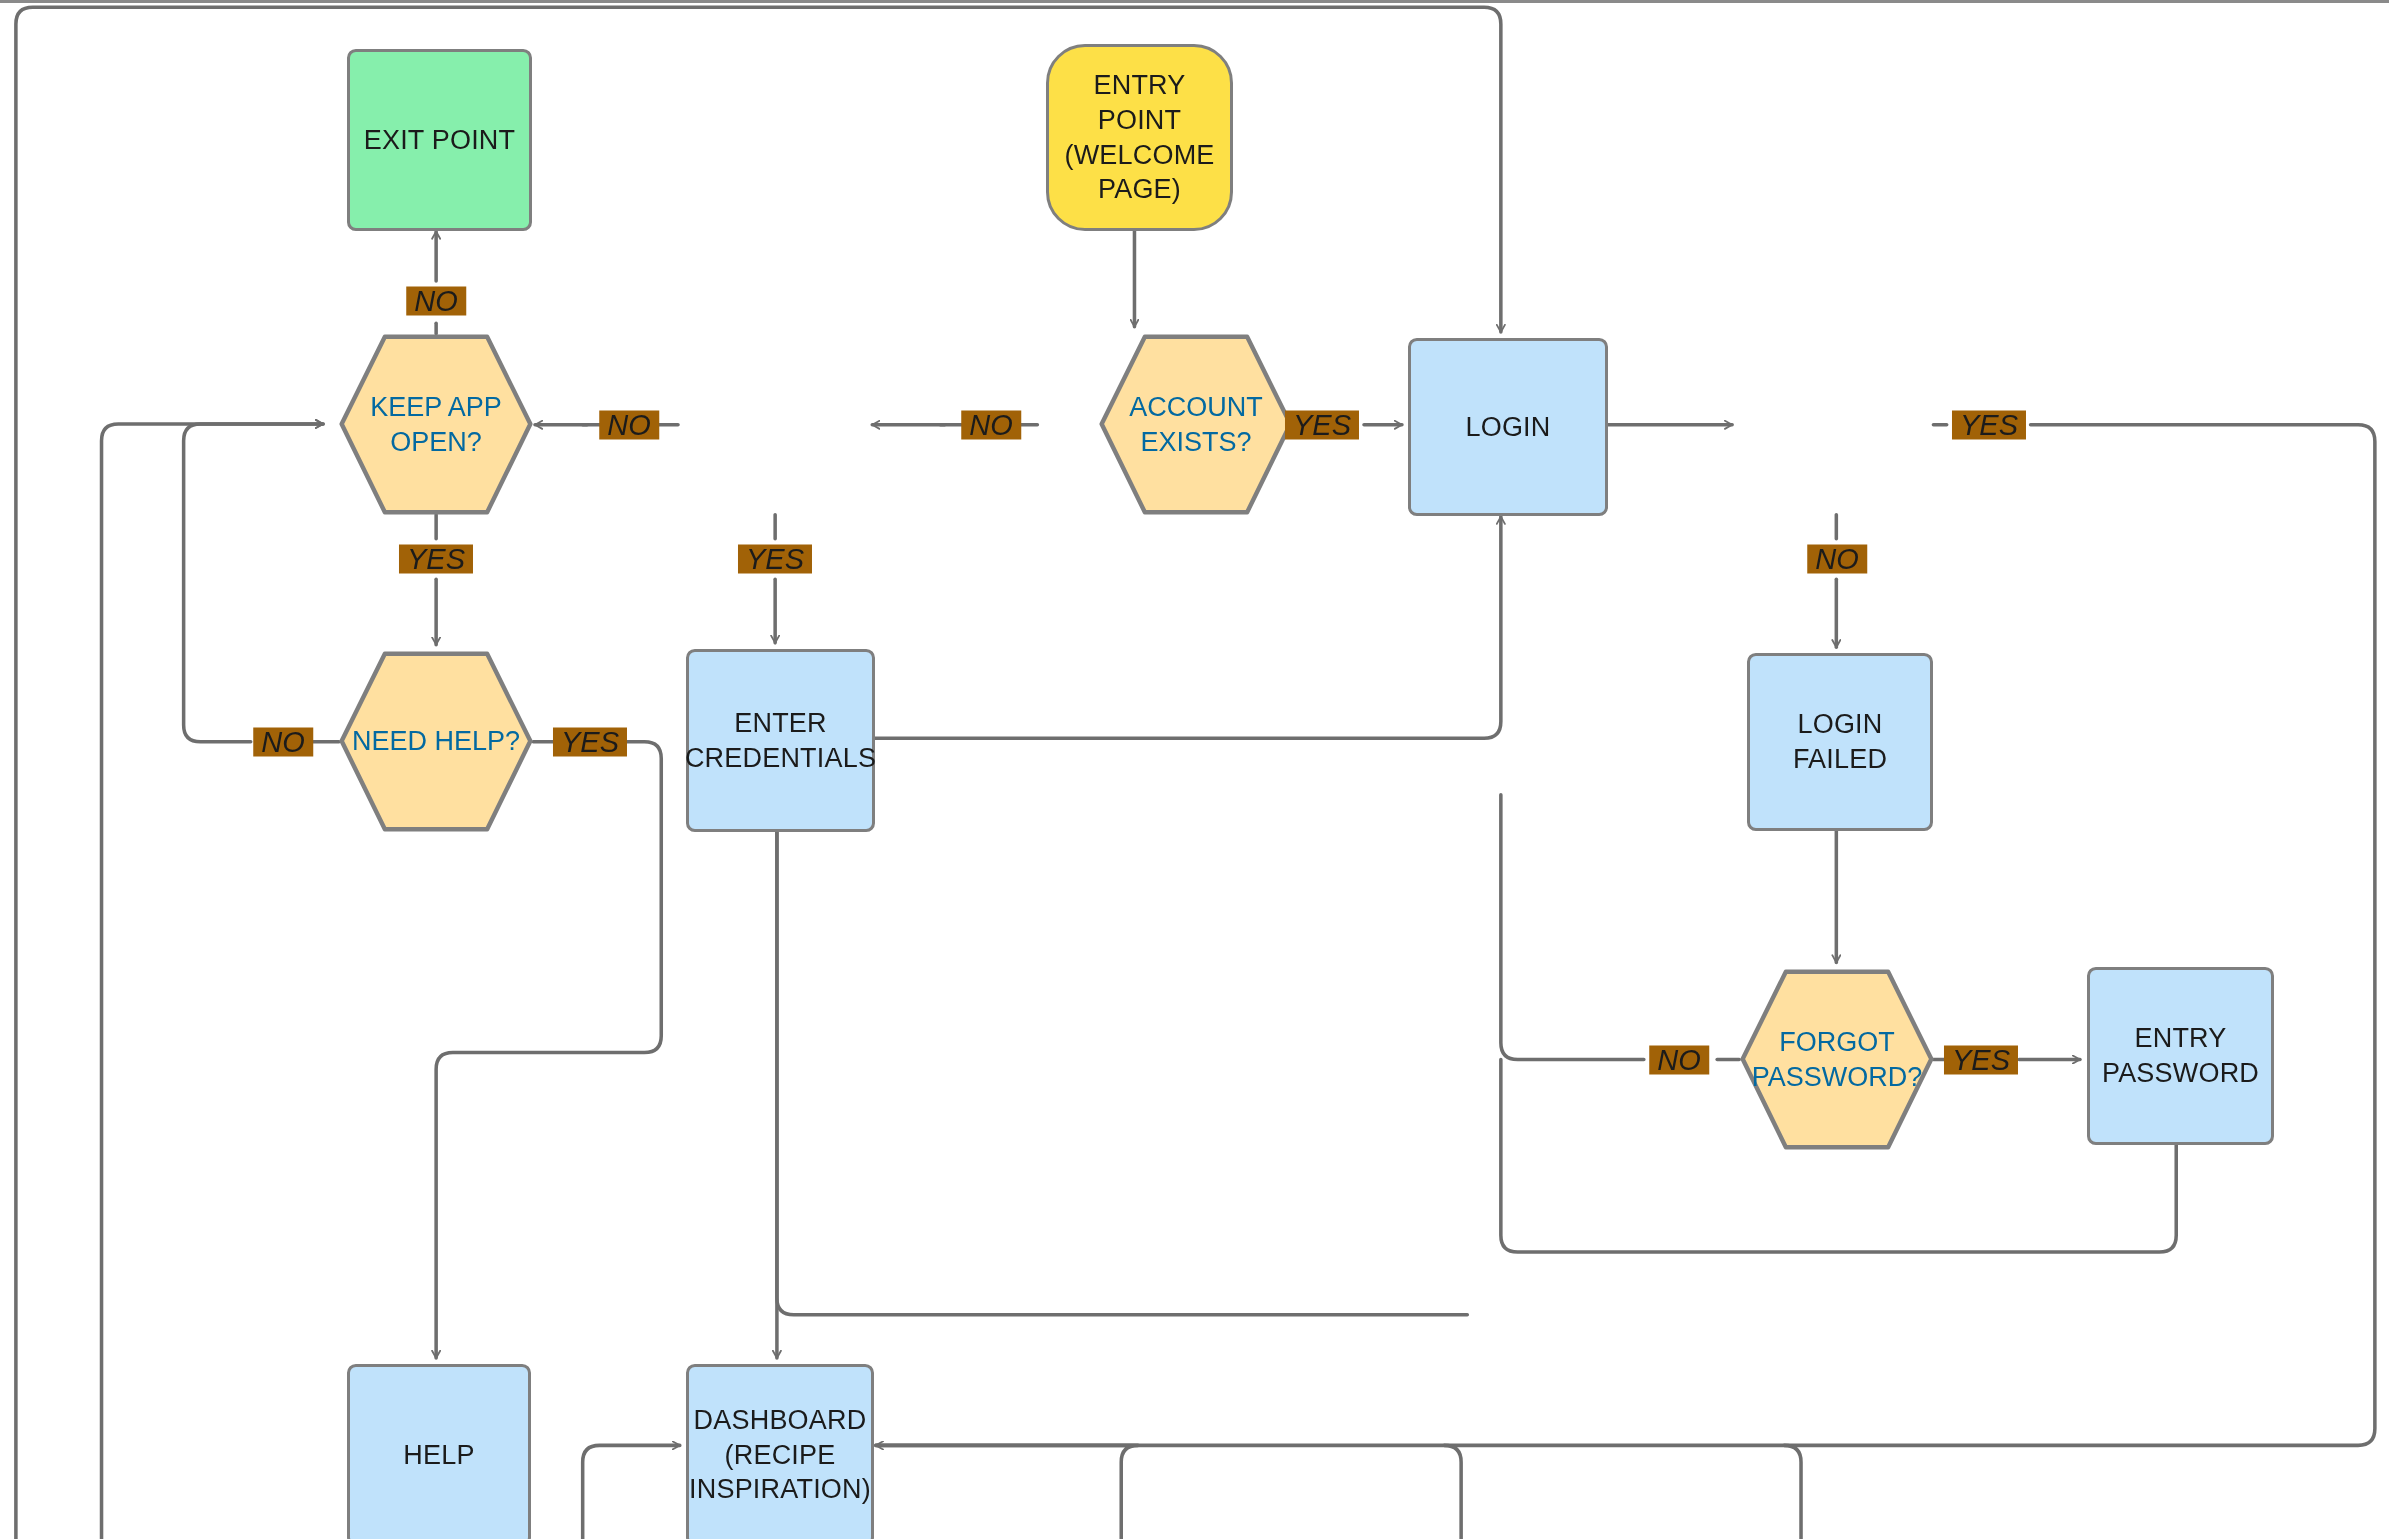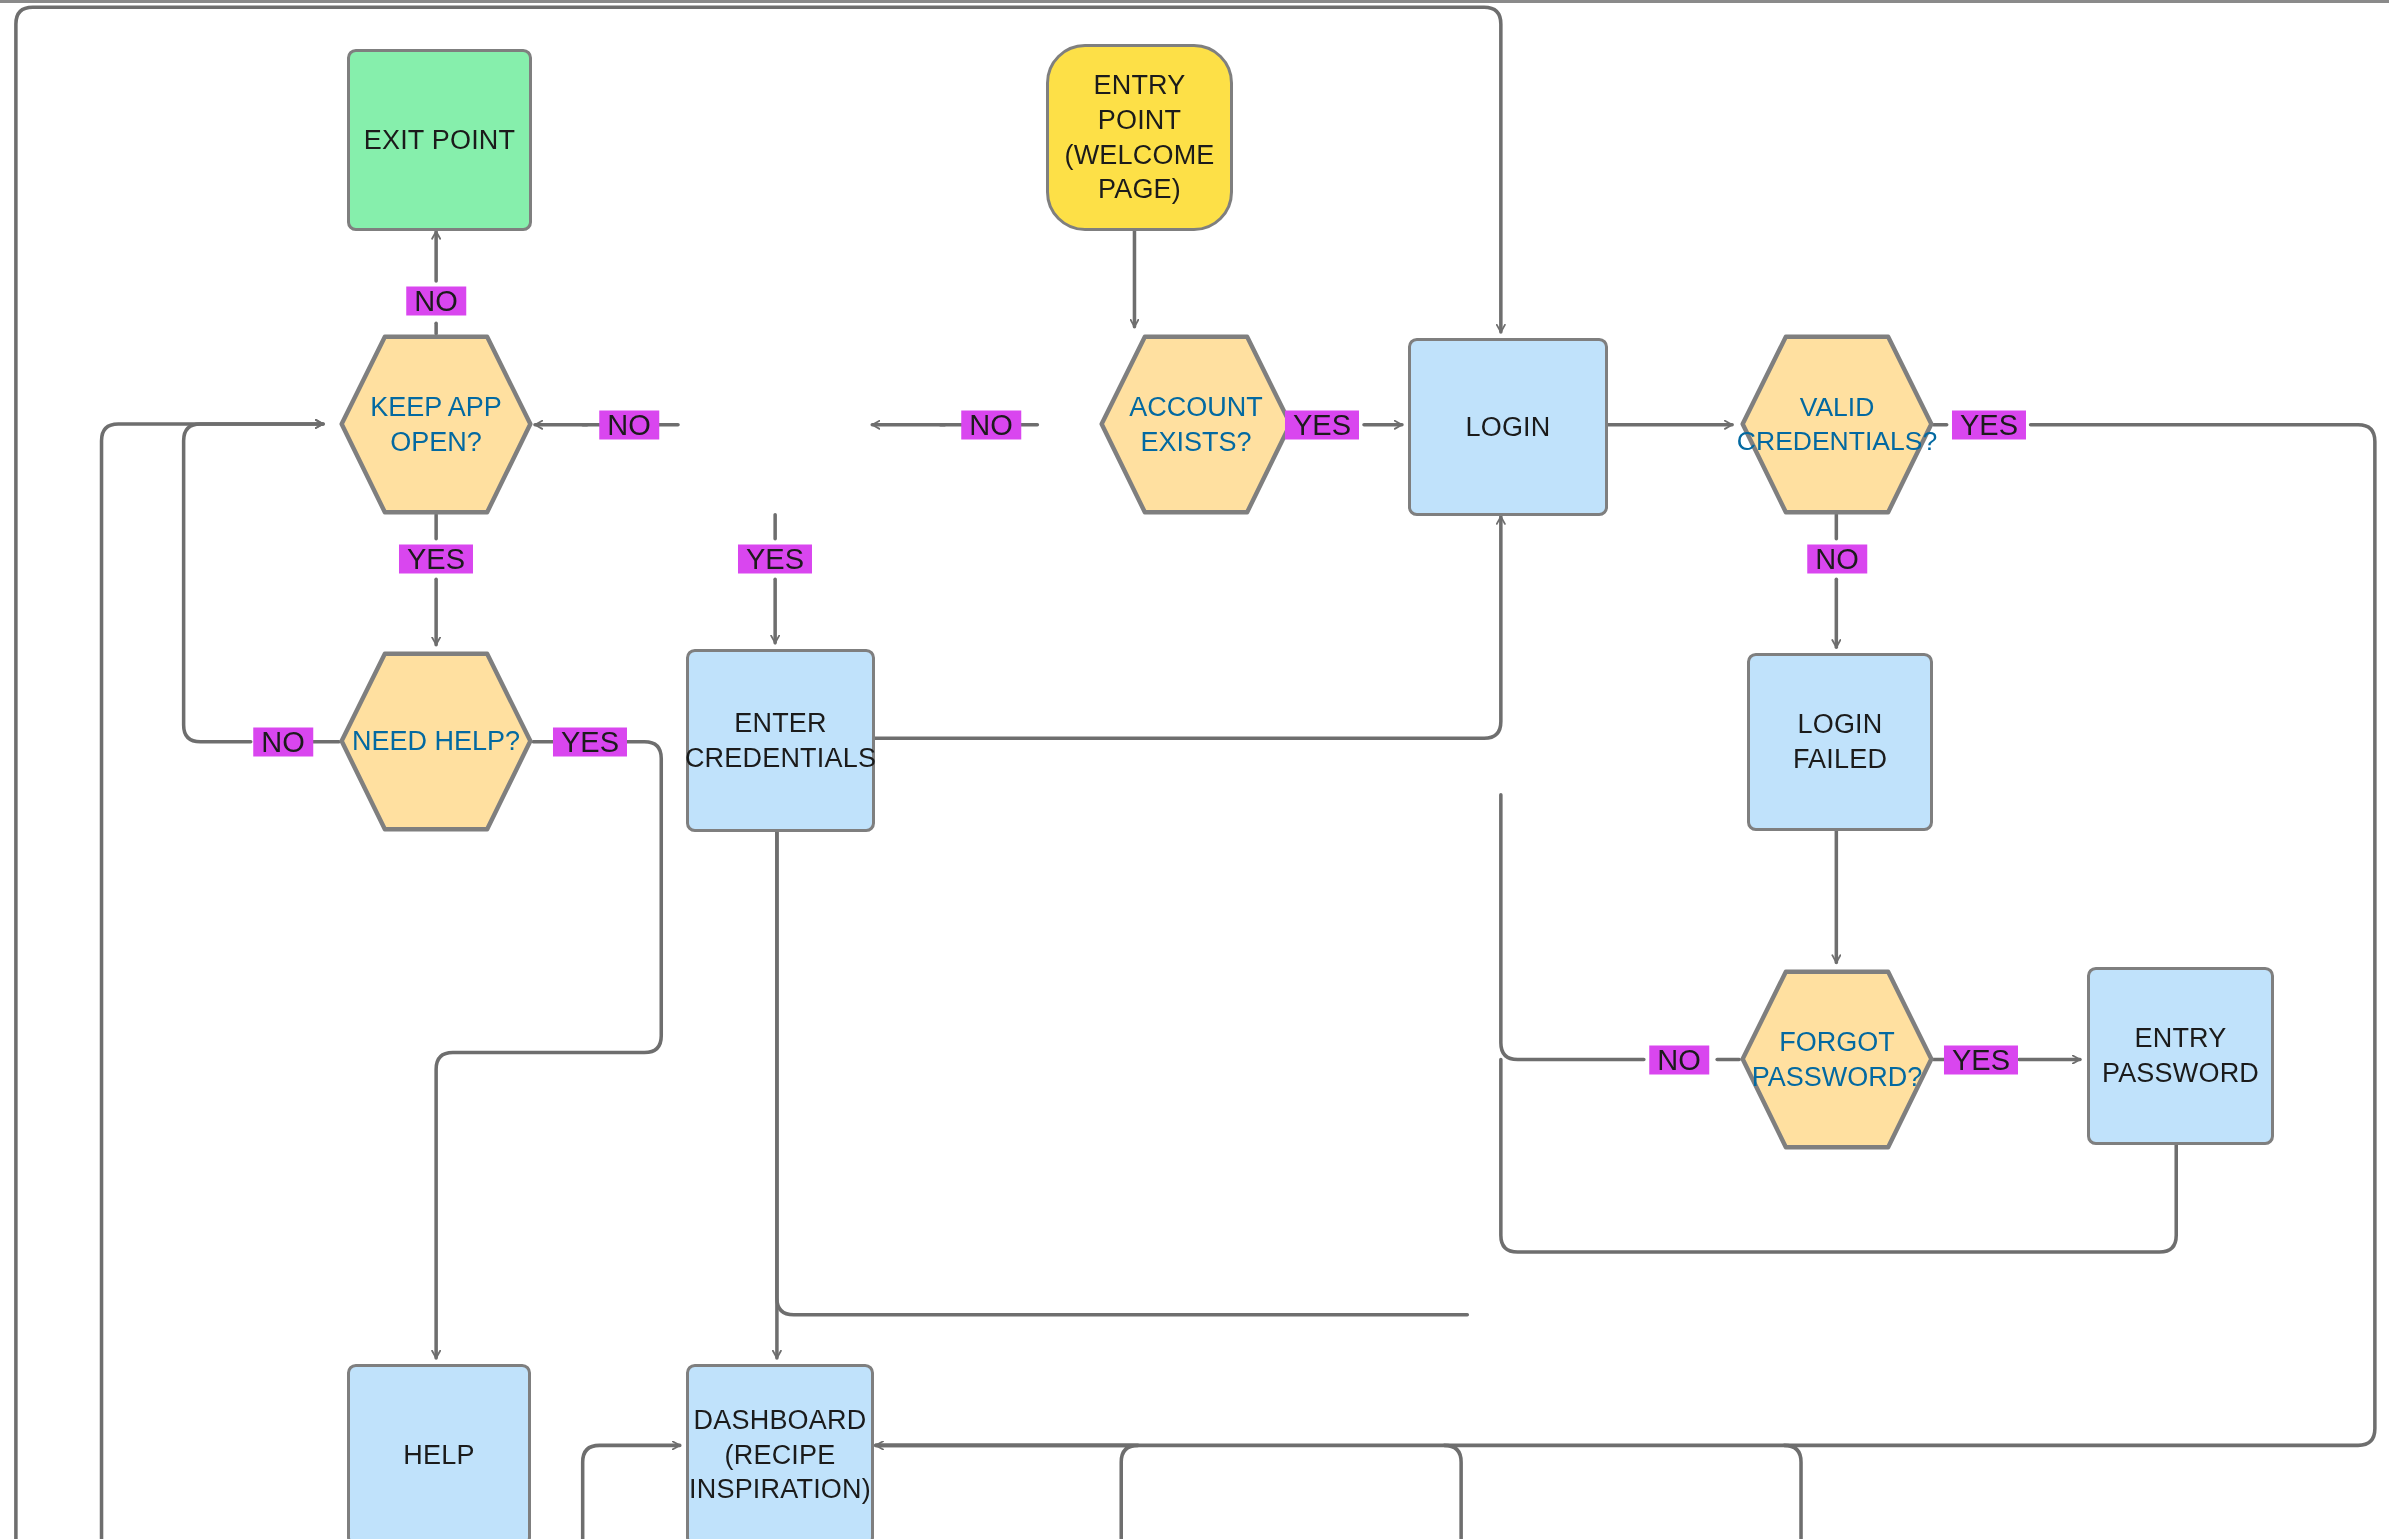--- a/index.html
+++ b/index.html
@@ -10,22 +10,22 @@
         color:#1b1b1b;font-size:27px;line-height:1.28;letter-spacing:0.2px;}
   .rect{border:3.5px solid #7f7f7f;border-radius:8.8px;}
   .rect.blue{background:#c0e2fb;}
   .rect.pink{background:#86efac;}
   .rect.green{background:#fde047;border-radius:39px;}
   .hexwrap{position:absolute;}
   .hexwrap svg{position:absolute;left:0;top:0;overflow:visible;}
   .hexlabel{position:absolute;left:0;top:0;width:100%;height:100%;display:flex;align-items:center;
             justify-content:center;text-align:center;color:#0369a1;font-size:27px;line-height:1.28;
             pointer-events:none;}
-  .elabel{position:absolute;color:#1b1b1b;font-size:29px;background:#d946ef;padding:0 8px;
-          transform:translate(-50%,-50%);white-space:nowrap;line-height:1;}
+  .elabel{position:absolute;color:#1b1b1b;font-size:29px;background:#a16207;padding:0 8px;
+          transform:translate(-50%,-50%);white-space:nowrap;line-height:1;font-style:italic;}
   .topline{position:absolute;left:0;top:0;width:2389px;height:2.6px;background:#8a8a8a;}
 </style>
 </head>
 <body>
 
 <div id="canvas">
 
   <div class="topline"></div>
 
   <svg id="wires" viewBox="0 0 2706 1744" xmlns="http://www.w3.org/2000/svg">
@@ -126,29 +126,20 @@
     <div class="hexlabel" style="white-space:pre-line;">
       <span>ACCOUNT
 EXISTS?</span>
     </div>
   </div>
 
   <div class="node rect blue" style="left:1408px;top:338px;width:194px;height:172px;">
     <span>LOGIN</span>
   </div>
 
-  <div class="hexwrap" style="left:1740px;top:334px;width:194px;height:181px;">
-    <svg width="194" height="181" viewBox="0 0 220 205">
-      <polygon points="52,3 168,3 217,102 168,202 52,202 3,102" fill="#ffe0a0" stroke="#7f7f7f" stroke-width="5" stroke-linejoin="round"></polygon>
-    </svg>
-    <div class="hexlabel" style="white-space:pre-line;font-size:26.5px;">
-      <span>VALID
-CREDENTIALS?</span>
-    </div>
-  </div>
 
   <div class="hexwrap" style="left:339px;top:651px;width:194px;height:181px;">
     <svg width="194" height="181" viewBox="0 0 220 205">
       <polygon points="52,3 168,3 217,102 168,202 52,202 3,102" fill="#ffe0a0" stroke="#7f7f7f" stroke-width="5" stroke-linejoin="round"></polygon>
     </svg>
     <div class="hexlabel">
       <span>NEED HELP?</span>
     </div>
   </div>
 

